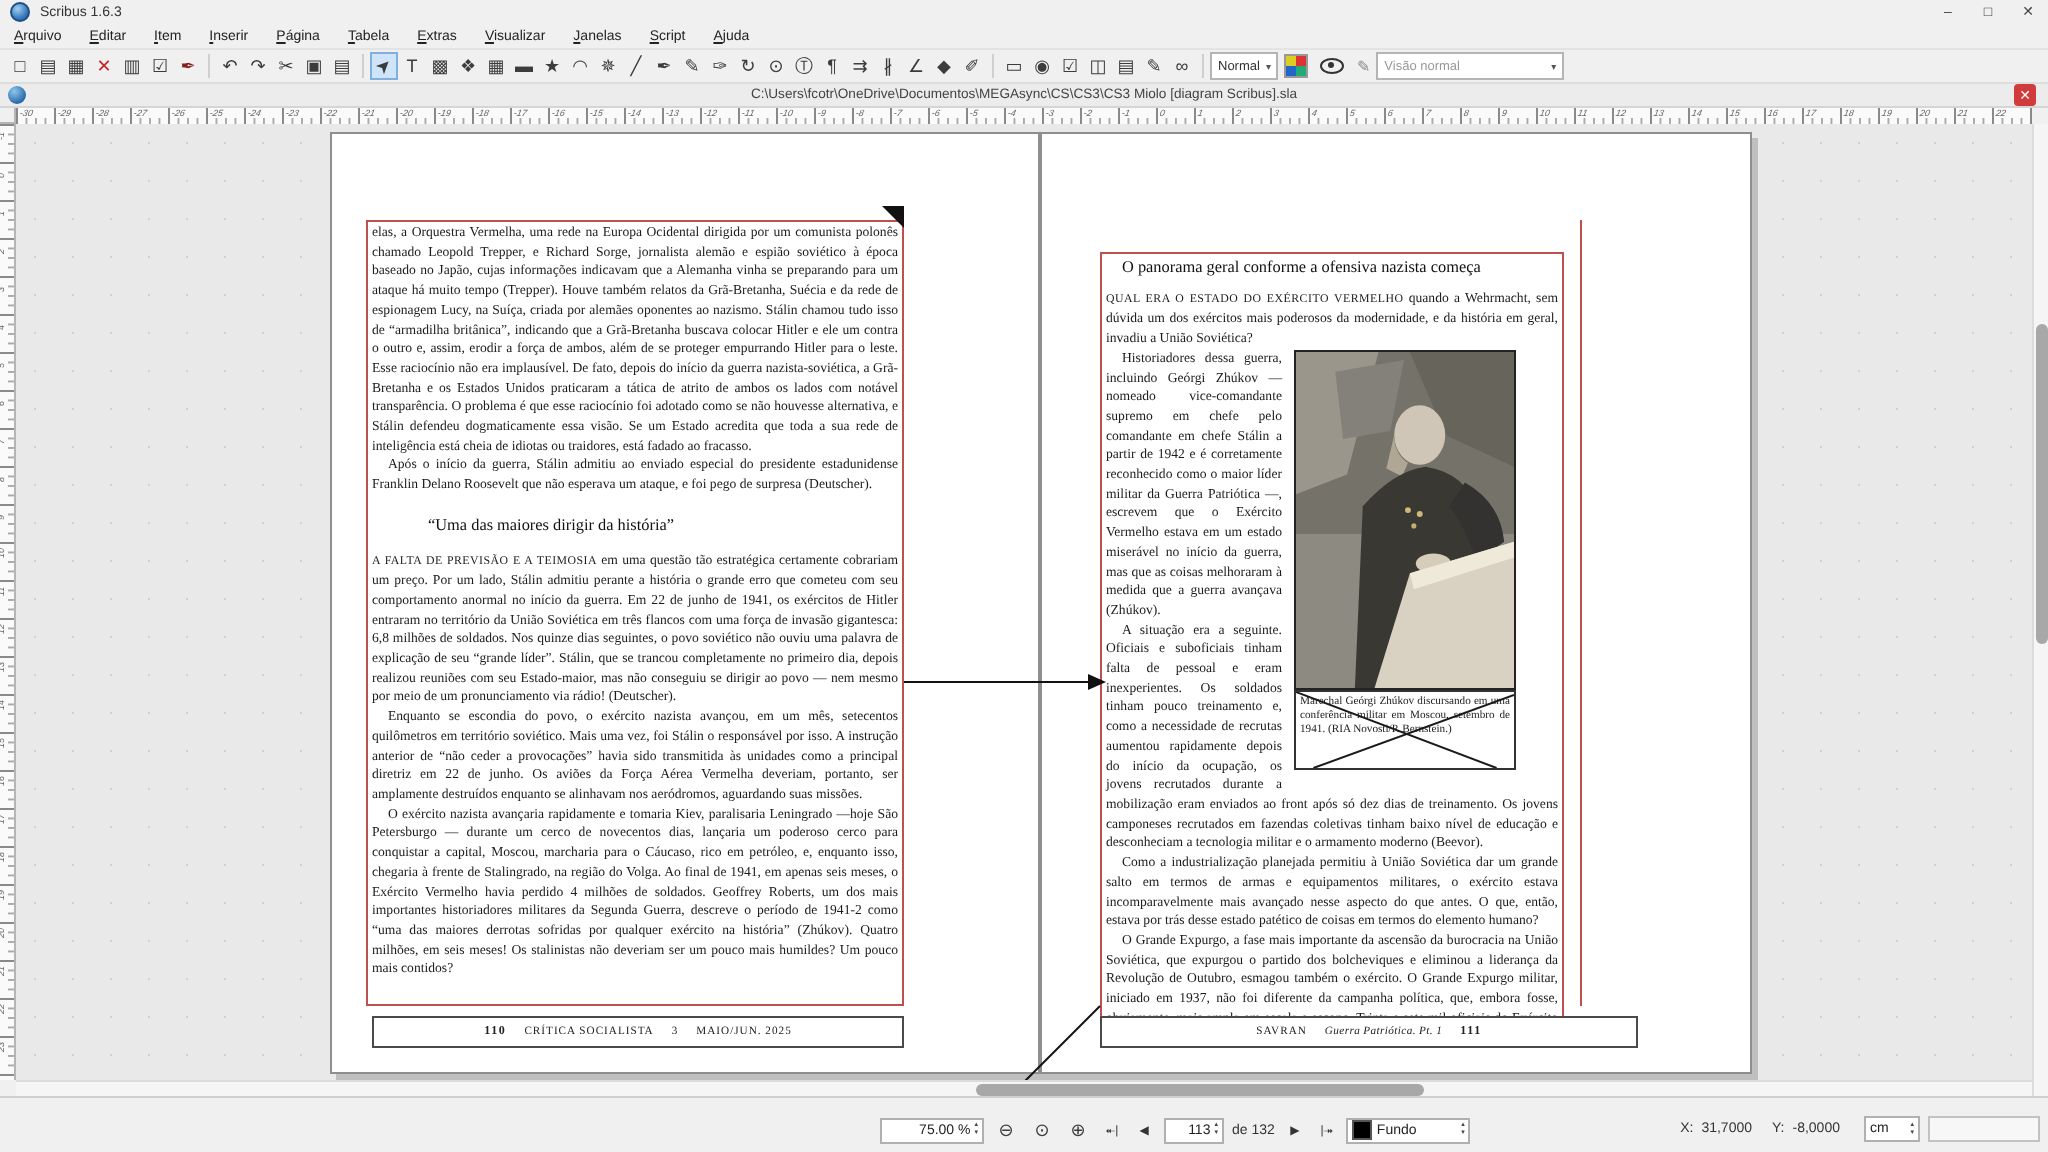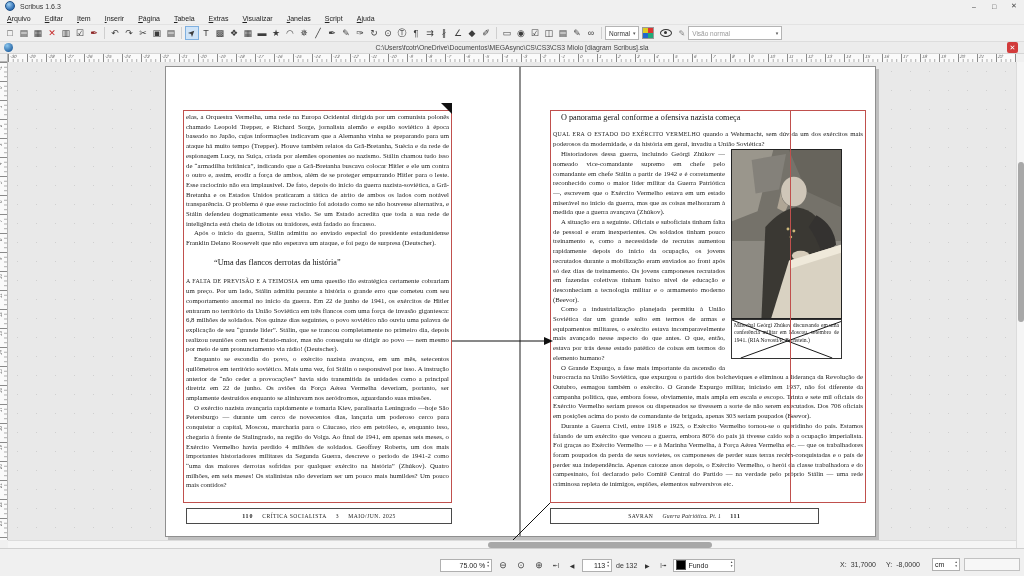--- a/index.html
+++ b/index.html
@@ -370,36 +370,36 @@
   <div class="canvas abs">
 
     <div class="page" style="left:157px;top:4px;width:355px;height:471px"></div>
     <div class="page" style="left:512px;top:4px;width:356px;height:471px"></div>
 
     <div class="text-frame" style="left:175px;top:48px;width:269px;height:393px">
       <div id="lp-top">
           <p class="para">elas, a Orquestra Vermelha, uma rede na Europa Ocidental dirigida por um comunista polonês chamado Leopold Trepper, e Richard Sorge, jornalista alemão e espião soviético à época baseado no Japão, cujas informações indicavam que a Alemanha vinha se preparando para um ataque há muito tempo (Trepper). Houve também relatos da Grã-Bretanha, Suécia e da rede de espionagem Lucy, na Suíça, criada por alemães oponentes ao nazismo. Stálin chamou tudo isso de “armadilha britânica”, indicando que a Grã-Bretanha buscava colocar Hitler e ele um contra o outro e, assim, erodir a força de ambos, além de se proteger empurrando Hitler para o leste. Esse raciocínio não era implausível. De fato, depois do início da guerra nazista-soviética, a Grã-Bretanha e os Estados Unidos praticaram a tática de atrito de ambos os lados com notável transparência. O problema é que esse raciocínio foi adotado como se não houvesse alternativa, e Stálin defendeu dogmaticamente essa visão. Se um Estado acredita que toda a sua rede de inteligência está cheia de idiotas ou traidores, está fadado ao fracasso.</p>
           <p class="para ind">Após o início da guerra, Stálin admitiu ao enviado especial do presidente estadunidense Franklin Delano Roosevelt que não esperava um ataque, e foi pego de surpresa (Deutscher).</p>
         </div>
-      <h3 class="lp-heading">“Uma das flancos derrotas da história”</h3>
+      <h3 class="lp-heading">“Uma das maiores dirigir da história”</h3>
       <div id="lp-bottom">
           <p class="para"><span class="lead">A FALTA DE PREVISÃO E A TEIMOSIA</span> em uma questão tão estratégica certamente cobrariam um preço. Por um lado, Stálin admitiu perante a história o grande erro que cometeu com seu comportamento anormal no início da guerra. Em 22 de junho de 1941, os exércitos de Hitler entraram no território da União Soviética em três flancos com uma força de invasão gigantesca: 6,8 milhões de soldados. Nos quinze dias seguintes, o povo soviético não ouviu uma palavra de explicação de seu “grande líder”. Stálin, que se trancou completamente no primeiro dia, depois realizou reuniões com seu Estado-maior, mas não conseguiu se dirigir ao povo — nem mesmo por meio de um pronunciamento via rádio! (Deutscher).</p>
           <p class="para ind">Enquanto se escondia do povo, o exército nazista avançou, em um mês, setecentos quilômetros em território soviético. Mais uma vez, foi Stálin o responsável por isso. A instrução anterior de “não ceder a provocações” havia sido transmitida às unidades como a principal diretriz em 22 de junho. Os aviões da Força Aérea Vermelha deveriam, portanto, ser amplamente destruídos enquanto se alinhavam nos aeródromos, aguardando suas missões.</p>
           <p class="para ind">O exército nazista avançaria rapidamente e tomaria Kiev, paralisaria Leningrado —hoje São Petersburgo — durante um cerco de novecentos dias, lançaria um poderoso cerco para conquistar a capital, Moscou, marcharia para o Cáucaso, rico em petróleo, e, enquanto isso, chegaria à frente de Stalingrado, na região do Volga. Ao final de 1941, em apenas seis meses, o Exército Vermelho havia perdido 4 milhões de soldados. Geoffrey Roberts, um dos mais importantes historiadores militares da Segunda Guerra, descreve o período de 1941-2 como “uma das maiores derrotas sofridas por qualquer exército na história” (Zhúkov). Quatro milhões, em seis meses! Os stalinistas não deveriam ser um pouco mais humildes? Um pouco mais contidos?</p>
         </div>
     </div>
 
     <div class="footer-frame" style="left:178px;top:446px;width:266px;height:16px">
       <span class="pgnum">110</span>
       <span>CRÍTICA SOCIALISTA</span>
       <span>3</span>
       <span>MAIO/JUN. 2025</span>
     </div>
 
-    <div class="text-frame" style="left:542px;top:48px;width:316px;height:393px">
+    <div class="text-frame" style="left:542px;top:64px;width:232px;height:393px">
       <h3 class="rp-heading">O panorama geral conforme a ofensiva nazista começa</h3>
       <div id="rp-body">
         <p class="para"><span class="lead">QUAL ERA O ESTADO DO EXÉRCITO VERMELHO</span> quando a Wehrmacht, sem dúvida um dos exércitos mais poderosos da modernidade, e da história em geral, invadiu a União Soviética?</p>
           <div class="photo-float" id="photo-float">
           <div class="photo-box">
             <svg viewBox="0 0 111 170" preserveAspectRatio="none">
               <rect width="111" height="170" fill="#8d8a82"></rect>
               <rect width="111" height="92" fill="#75726a"></rect>
               <path d="M0,0 L42,0 L26,62 L0,72 Z" fill="#9a968c"></path>
               <path d="M58,0 L111,0 L111,58 L76,42 Z" fill="#67645c"></path>

